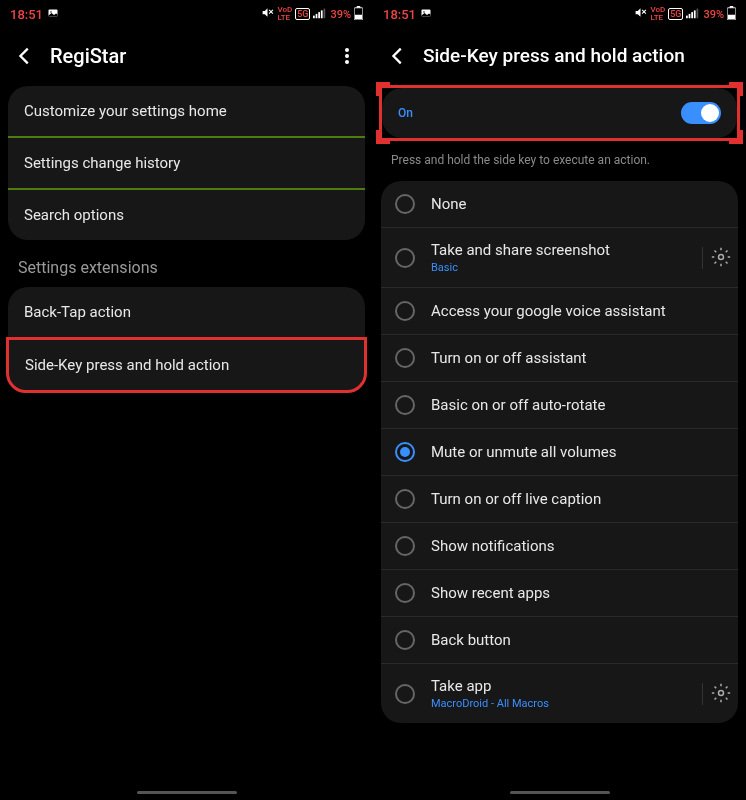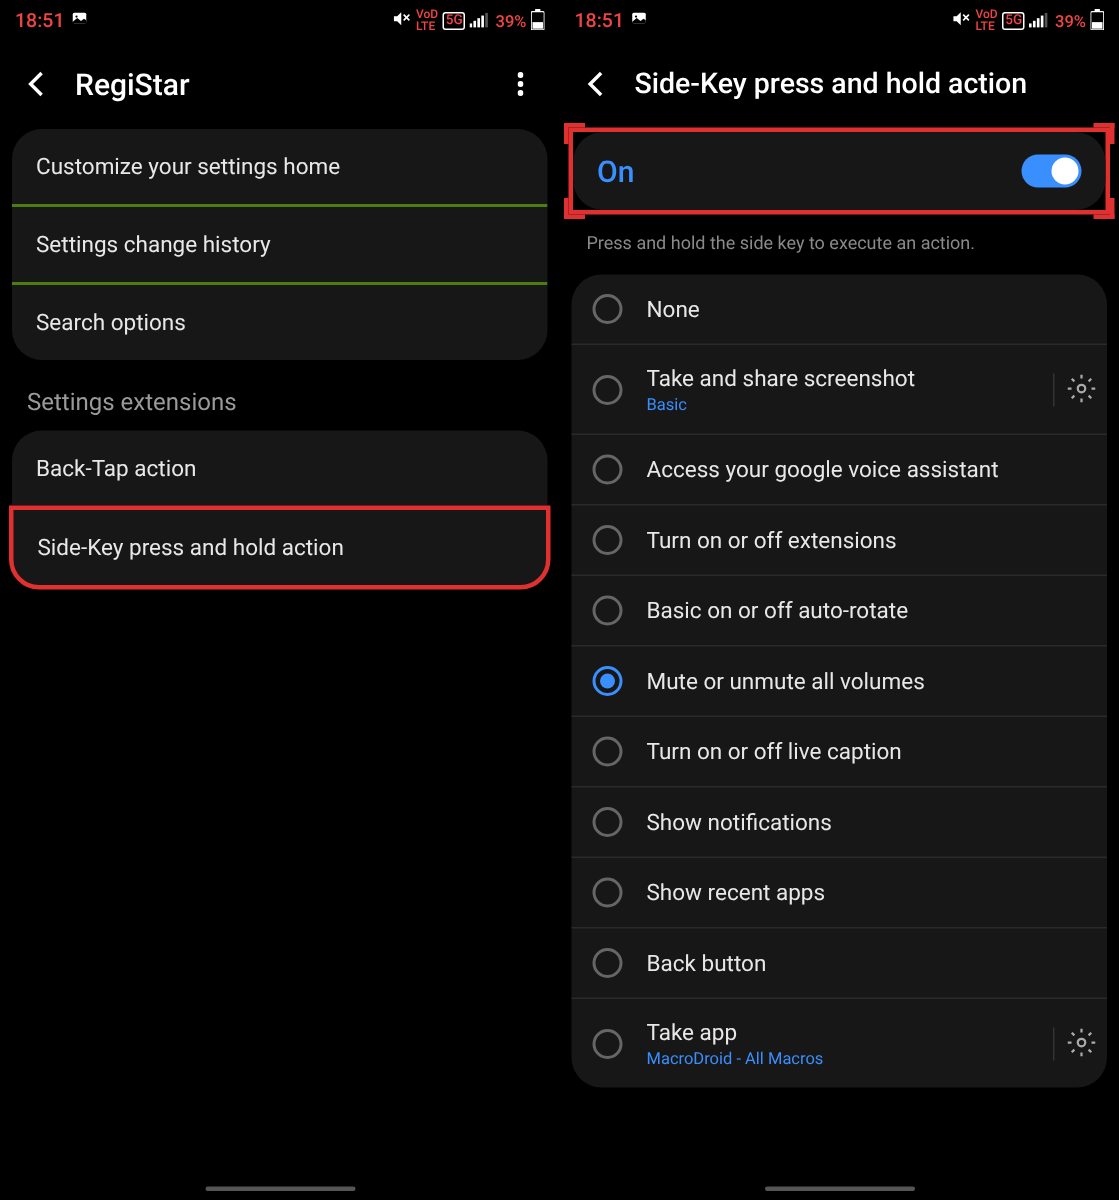--- a/index.html
+++ b/index.html
@@ -79,21 +79,21 @@
     .toggle-row {
       display: flex;
       align-items: center;
       justify-content: space-between;
       padding: 14px 16px;
       background: #171717;
       margin: 0 8px;
       border-radius: 20px;
     }
     .toggle-label {
-      font-size: 20px;
+      font-size: 12px;
       color: #3a8fff;
       font-weight: 500;
     }
     .toggle-switch {
       width: 40px;
       height: 22px;
       background: #3a8fff;
       border-radius: 11px;
       position: relative;
     }
@@ -362,21 +362,21 @@
       </div>
       <div class="radio-item">
         <div class="radio-circle"></div>
         <div class="radio-text">
           <div class="radio-label">Access your google voice assistant</div>
         </div>
       </div>
       <div class="radio-item">
         <div class="radio-circle"></div>
         <div class="radio-text">
-          <div class="radio-label">Turn on or off extensions</div>
+          <div class="radio-label">Turn on or off assistant</div>
         </div>
       </div>
       <div class="radio-item">
         <div class="radio-circle"></div>
         <div class="radio-text">
           <div class="radio-label">Basic on or off auto-rotate</div>
         </div>
       </div>
       <div class="radio-item">
         <div class="radio-circle selected"></div>

